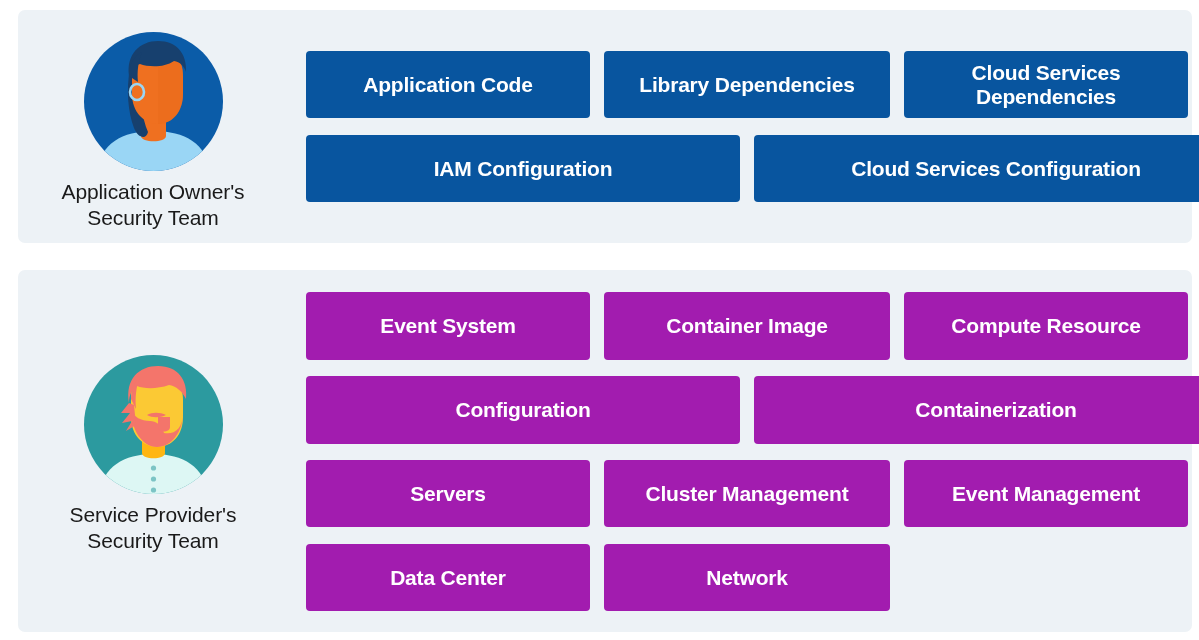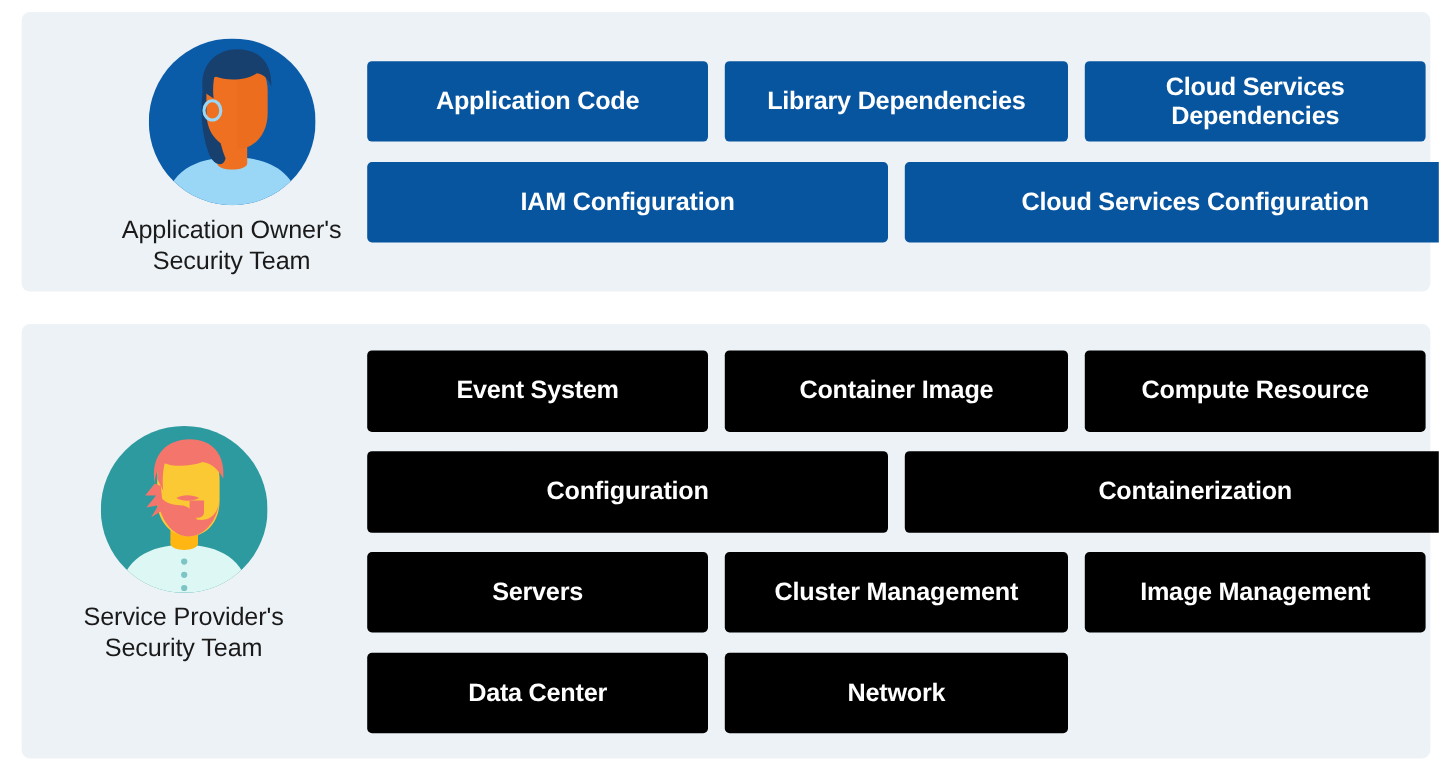--- a/index.html
+++ b/index.html
@@ -33,21 +33,21 @@
   #panel-owner  { left: 18px; top: 10px;  width: 1174px; height: 233px; }
   #panel-provider { left: 18px; top: 270px; width: 1174px; height: 362px; }
 
   
   .persona {
     position: absolute;
     left: 0;
     width: 270px;
     text-align: center;
   }
-  #persona-owner   { top: 22px; padding-left: 40px; }
+  #persona-owner   { top: 22px; }
   #persona-provider{ top: 85px; }
 
   .avatar-wrap {
     width: 139px;
     height: 139px;
     margin: 0 auto;
   }
   .avatar-svg { display: block; width: 139px; height: 139px; }
 
   .persona-caption {
@@ -73,21 +73,21 @@
     font-weight: bold;
     font-size: 21px;
     line-height: 24px;
     letter-spacing: -0.2px;
     box-sizing: border-box;
     padding: 2px 8px;
     white-space: pre-line;
     font-family: "Liberation Sans", sans-serif;
   }
   .box.blue { background: #08559f; }
-  .box.teal { background: #000000; }
+  .box.teal { background: #a21caf; }
 
   
   
   .r1 { top: 41px;  height: 67px; }
   .r2 { top: 125px; height: 67px; }
 
   .c1 { left: 288px; width: 284px; }
   .c2 { left: 586px; width: 286px; }
   .c3 { left: 886px; width: 284px; }
   .w1 { left: 288px; width: 434px; }   
@@ -193,19 +193,19 @@
 
     <div class="box teal t1 c1">Event System</div>
     <div class="box teal t1 c2">Container Image</div>
     <div class="box teal t1 c3">Compute Resource</div>
 
     <div class="box teal t2 w1">Configuration</div>
     <div class="box teal t2 w2">Containerization</div>
 
     <div class="box teal t3 c1">Servers</div>
     <div class="box teal t3 c2">Cluster Management</div>
-    <div class="box teal t3 c3">Image Management</div>
+    <div class="box teal t3 c3">Event Management</div>
 
     <div class="box teal t4 c1">Data Center</div>
     <div class="box teal t4 c2">Network</div>
   </div>
 
 </div>
 
 </body></html>

